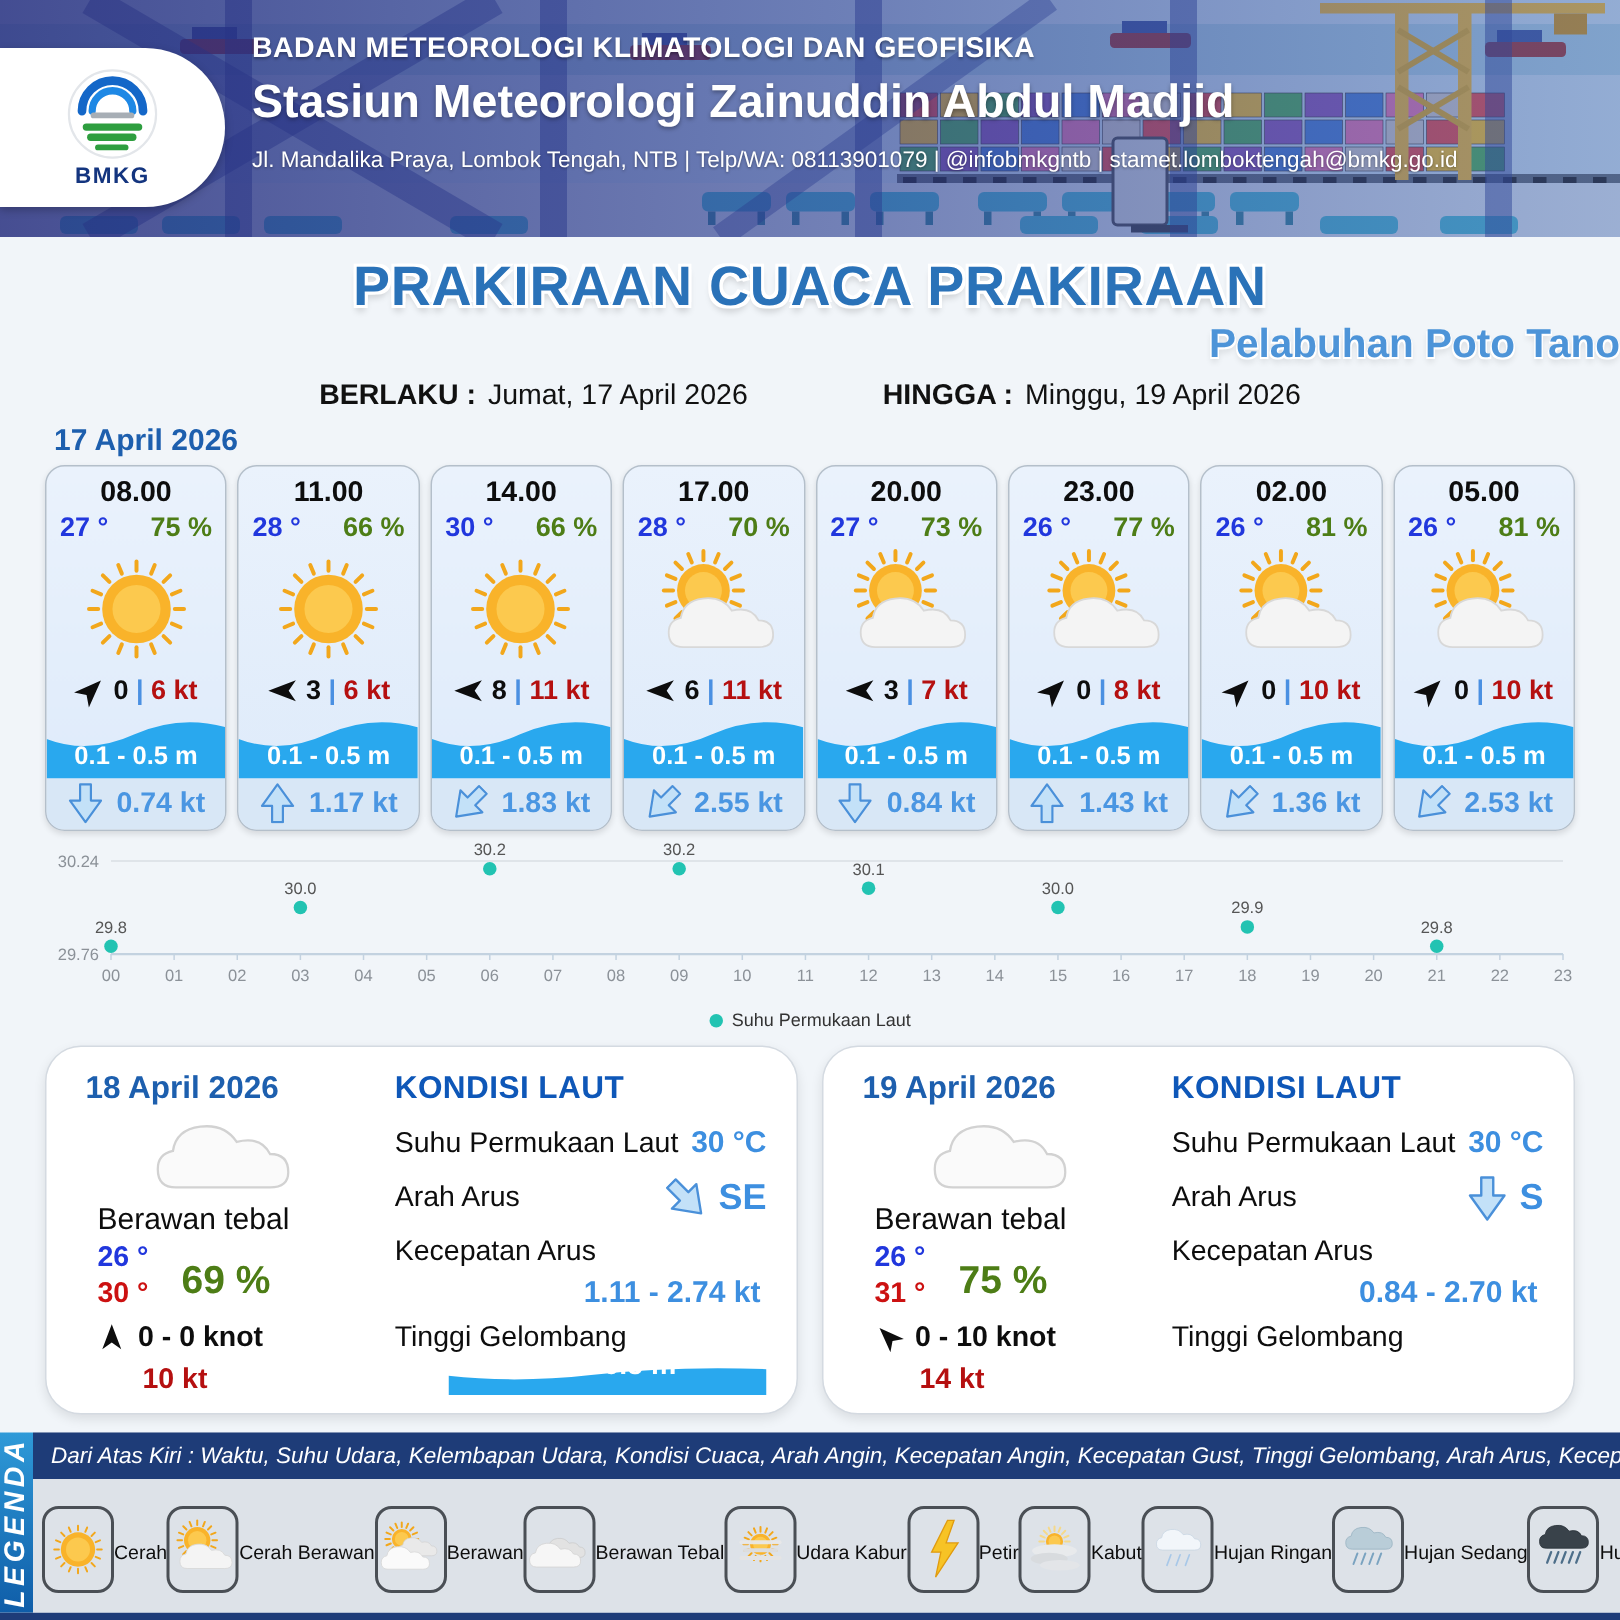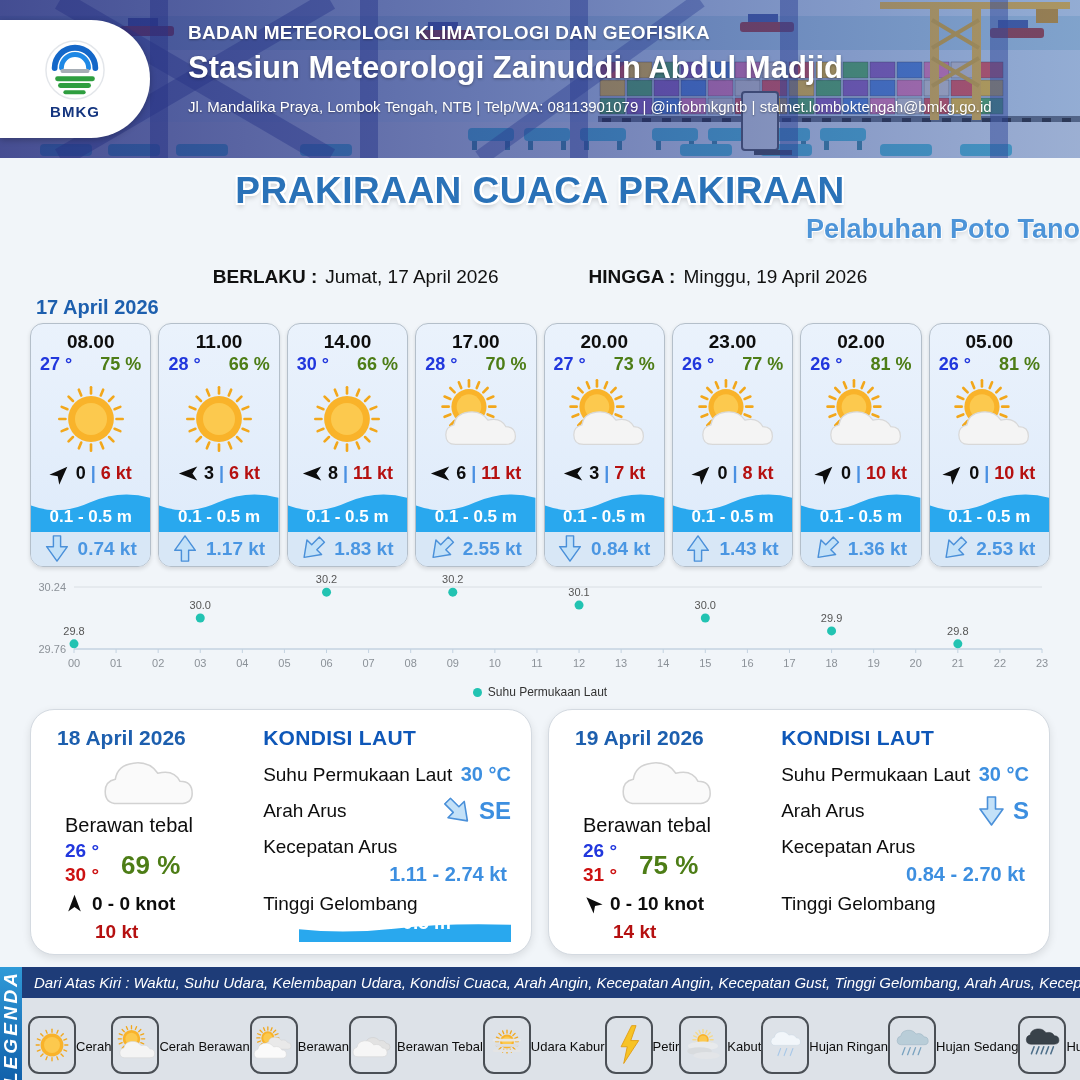--- a/index.html
+++ b/index.html
@@ -2,36 +2,36 @@
 <html><head>
 <meta charset="utf-8">
 <style>
   * { box-sizing: border-box; margin: 0; padding: 0; }
   html,body { width:1080px; height:1080px; overflow:hidden; }
   body { font-family:"Liberation Sans", sans-serif; background:#f1f5f9; position:relative; }
 
   
   .hero { position:relative; width:1080px; height:158px; overflow:hidden; background:#8fb4d4; }
   .hero svg.art { position:absolute; inset:0; }
-  .logo-pill { position:absolute; left:0; top:20px; width:150px; height:118px; background:#fff;
+  .logo-pill { position:absolute; left:0; top:32px; width:150px; height:106px; background:#fff;
                border-radius:0 60px 60px 0; display:flex; flex-direction:column; align-items:center;
                justify-content:center; box-shadow:0 2px 6px rgba(0,0,0,.25); z-index:3; }
   .logo-label { font-weight:bold; font-size:15px; color:#14357f; letter-spacing:1px; margin-top:2px; }
-  .hero-text { position:absolute; left:168px; top:22px; z-index:3; color:#fff;margin-left:20px; }
+  .hero-text { position:absolute; left:168px; top:22px; z-index:3; color:#fff; }
   .hero-agency { font-size:19px; font-weight:bold; letter-spacing:.3px; text-shadow:0 1px 2px rgba(0,0,0,.35); }
   .hero-station { font-size:31px; font-weight:bold; margin-top:6px; text-shadow:0 1px 3px rgba(0,0,0,.35); }
   .hero-contact { font-size:15px; margin-top:12px; text-shadow:0 1px 2px rgba(0,0,0,.4); }
 
   
   .title-block { text-align:center; padding-top:12px; }
   .main-title { font-size:37px; font-weight:900; color:#2a72b8; letter-spacing:.5px;
      text-shadow:2px 2px 0 #fff,-2px 2px 0 #fff,2px -2px 0 #fff,-2px -2px 0 #fff,0 4px 5px rgba(0,0,0,.18); }
   .port-title { font-size:27px; font-weight:bold; color:#4d94d8; margin-top:2px;
      text-shadow:1px 1px 0 #fff,-1px 1px 0 #fff,0 3px 4px rgba(0,0,0,.12);text-align:right; }
-  .validity { display:flex; justify-content:center; gap:90px; margin-top:21px; font-size:19px; color:#111; }
+  .validity { display:flex; justify-content:center; gap:90px; margin-top:8px; font-size:19px; color:#111; }
   .validity b { font-weight:bold; }
   .validity span.v { margin-left:8px; font-weight:normal; }
 
   .date-label { margin:8px 0 4px 36px; font-size:20px; font-weight:bold; color:#1d5fae; }
 
   
   .cards-row { display:flex; gap:7px; padding:0 30px; height:244px; }
   .h-card { flex:1; background:linear-gradient(#eaf2fc,#ddeafa); border:1px solid #b4bfca; border-radius:13px;
             box-shadow:0 2px 4px rgba(0,0,0,.12); display:flex; flex-direction:column; overflow:hidden; }
   .h-time { text-align:center; font-size:19px; font-weight:bold; color:#0d0d0d; margin-top:7px; }

